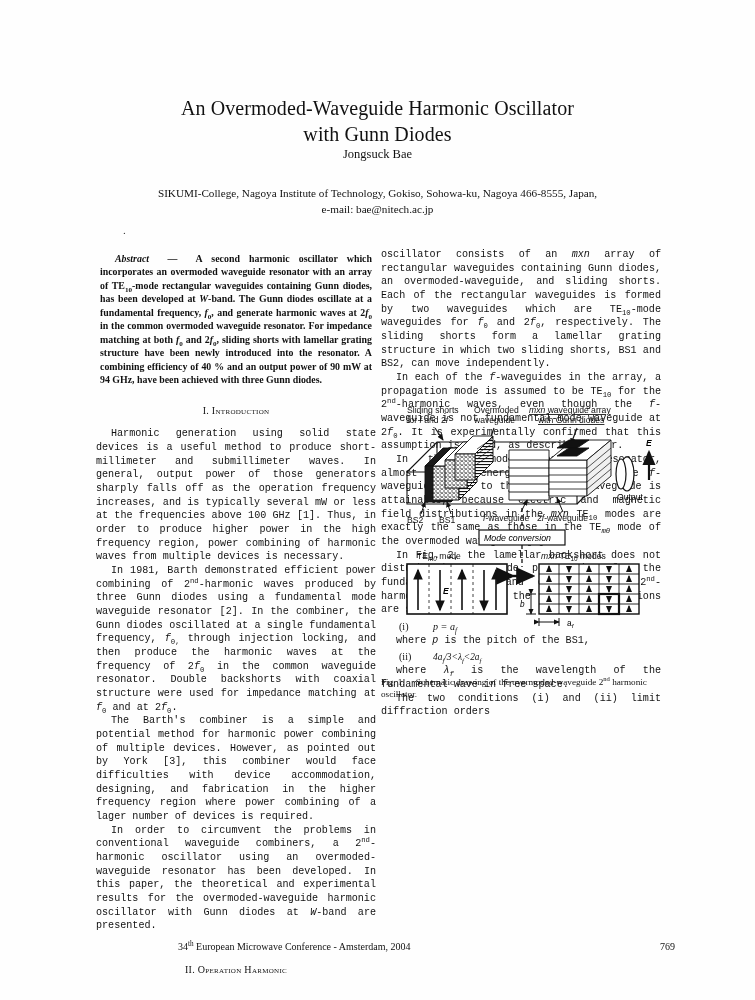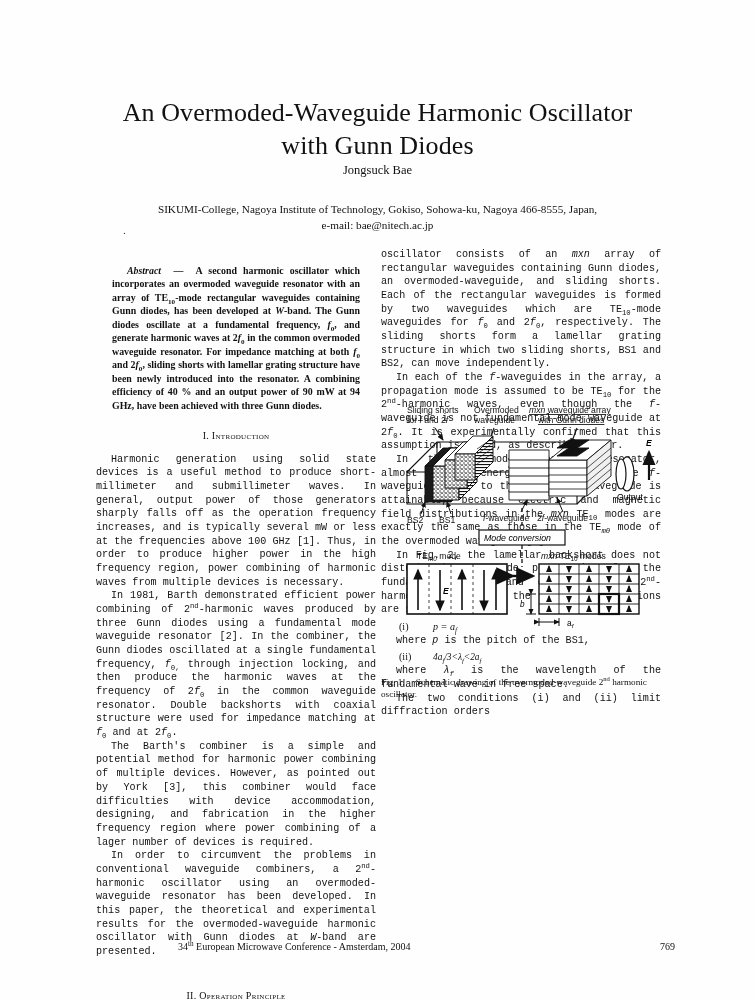--- a/index.html
+++ b/index.html
@@ -19,21 +19,21 @@
     position: absolute;
     left: 0; top: 0;
     width: 755px;
     height: 1000px;
     background: #fefefe;
   }
 
   
   .title-block { padding-top: 96px; text-align: center; }
   .doc-title {
-    font-size: 26px;
+    font-size: 20px;
     line-height: 1.28;
     font-weight: normal;
     margin: 0 90px;
     letter-spacing: 0.1px;
   }
   .author {
     font-size: 12.5px;
   }
   .affil {
     font-size: 11.2px;
@@ -72,21 +72,21 @@
     font-family: Liberation Mono, monospace;
   }
   p.body-p.noindent { text-indent: 0; }
 
   .abstract {
     font-weight: bold;
     font-size: 9.9px;
     line-height: 1.36;
     text-align: justify;
     text-indent: 15px;
-    margin: 16px;
+    margin: 4px;
   }
   .abstract .ital { font-style: italic; font-weight: bold; }
 
   h2.section {
     text-align: center;
     font-weight: normal;
     font-size: 10px;
     font-variant: small-caps;
     margin: 17px 0 10px 0;
     letter-spacing: 0.3px;
@@ -164,21 +164,21 @@
       <h2 class="section">I. Introduction</h2>
 
       <p class="body-p">Harmonic generation using solid state devices is a useful method to produce short-millimeter and submillimeter waves. In general, output power of those generators sharply falls off as the operation frequency increases, and is typically several mW or less at the frequencies above 100 GHz [1]. Thus, in order to produce higher power in the high frequency region, power combining of harmonic waves from multiple devices is necessary.</p>
 
       <p class="body-p">In 1981, Barth demonstrated efficient power combining of 2<sup>nd</sup>-harmonic waves produced by three Gunn diodes using a fundamental mode waveguide resonator [2]. In the combiner, the Gunn diodes oscillated at a single fundamental frequency, <span class="it">f</span><sub>0,</sub> through injection locking, and then produce the harmonic waves at the frequency of 2<span class="it">f</span><sub>0</sub> in the common waveguide resonator. Double backshorts with coaxial structure were used for impedance matching at <span class="it">f</span><sub>0</sub> and at 2<span class="it">f</span><sub>0</sub>.</p>
 
       <p class="body-p">The Barth's combiner is a simple and potential method for harmonic power combining of multiple devices. However, as pointed out by York [3], this combiner would face difficulties with device accommodation, designing, and fabrication in the higher frequency region where power combining of a lager number of devices is required.</p>
 
       <p class="body-p">In order to circumvent the problems in conventional waveguide combiners, a 2<sup>nd</sup>-harmonic oscillator using an overmoded-waveguide resonator has been developed. In this paper, the theoretical and experimental results for the overmoded-waveguide harmonic oscillator with Gunn diodes at <span class="it">W</span>-band are presented.</p>
 
-      <h2 class="section op">II. Operation Principle</h2>
+      <h2 class="section op">II. Operation Harmonic</h2>
 
     </div>
 
     <div class="col right">
 
       <p class="body-p noindent">oscillator consists of an <span class="it">mxn</span> array of rectangular waveguides containing Gunn diodes, an overmoded-waveguide, and sliding shorts. Each of the rectangular waveguides is formed by two waveguides which are TE<sub>10</sub>-mode waveguides for <span class="it">f</span><sub>0</sub> and 2<span class="it">f</span><sub>0</sub>, respectively. The sliding shorts form a lamellar grating structure in which two sliding shorts, BS1 and BS2, can move independently.</p>
 
       <p class="body-p">In each of the <span class="it">f</span>-waveguides in the array, a propagation mode is assumed to be TE<sub>10</sub> for the 2<sup>nd</sup>-harmonic waves, even though the <span class="it">f</span>-waveguide is not fundamental-mode waveguide at 2<span class="it">f</span><sub>0</sub>. It is experimentally confirmed that this assumption is valid, as described later.</p>
 
       <p class="body-p">In the overmoded-waveguide resonator, almost perfect energy transfer from the <span class="it">f</span>-waveguide array to the overmoded waveguide is attainable, because electric and magnetic field distributions in the <span class="it">mxn</span> TE<sub>10</sub> modes are exactly the same as those in the TE<sub><span class="it">m0</span></sub> mode of the overmoded waveguide [4].</p>

